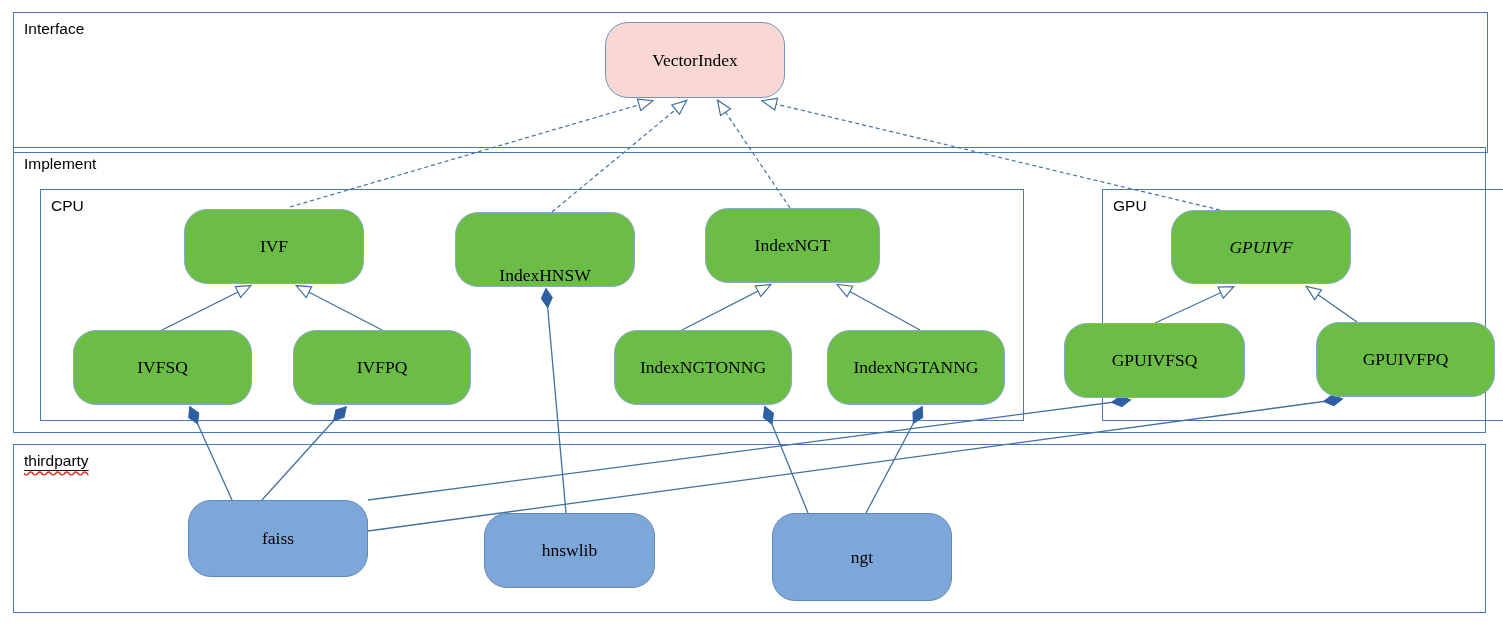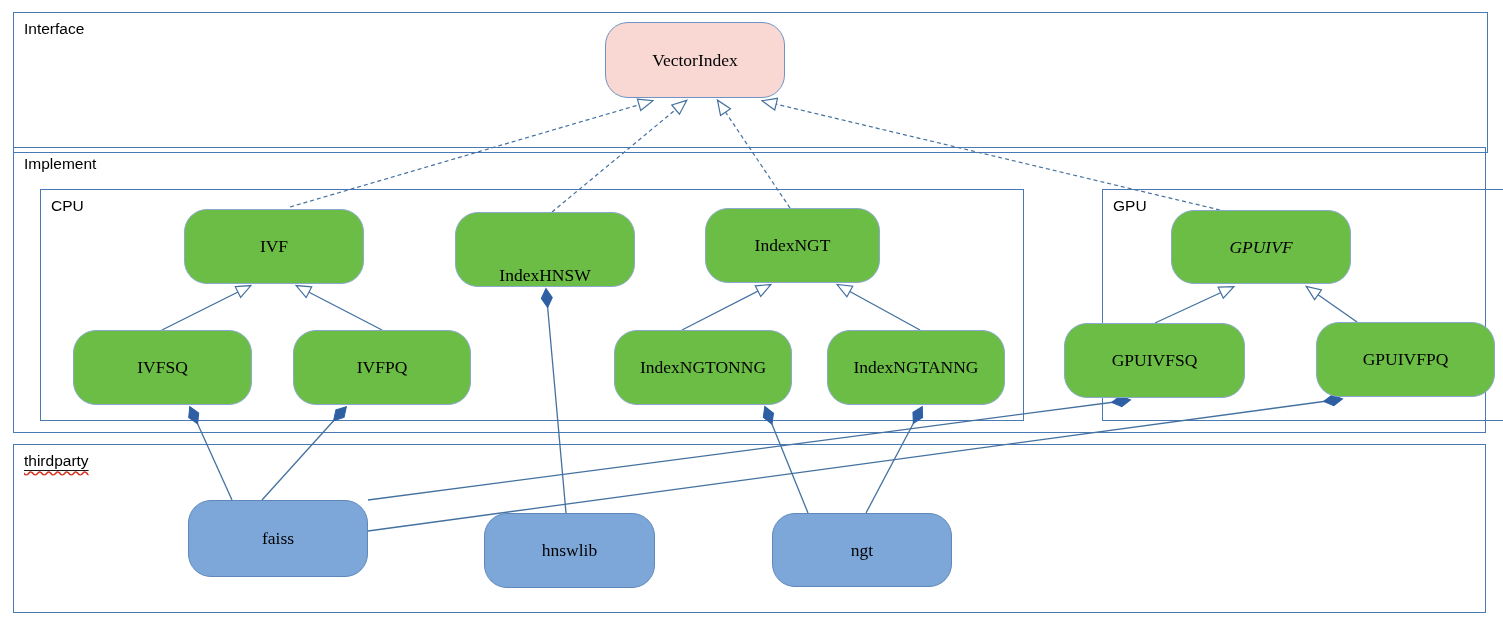--- a/index.html
+++ b/index.html
@@ -45,21 +45,21 @@
   .n-indexngt     { left:705px;  top:208px; width:175px; height:75px; }
   .n-gpuivf       { left:1171px; top:210px; width:180px; height:74px;font-style:italic; }
   .n-ivfsq        { left:73px;   top:330px; width:179px; height:75px; }
   .n-ivfpq        { left:293px;  top:330px; width:178px; height:75px; }
   .n-indexngtonng { left:614px;  top:330px; width:178px; height:75px; }
   .n-indexngtanng { left:827px;  top:330px; width:178px; height:75px; }
   .n-gpuivfsq     { left:1064px; top:323px; width:181px; height:75px; }
   .n-gpuivfpq     { left:1268px; top:322px; width:179px; height:75px;margin-left:48px; }
   .n-faiss        { left:188px;  top:500px; width:180px; height:77px; }
   .n-hnswlib      { left:484px;  top:513px; width:171px; height:75px; }
-  .n-ngt          { left:772px;  top:513px; width:180px; height:74px; }
+  .n-ngt          { left:772px;  top:513px; width:180px; height:88px; }
 </style>
 </head>
 <body>
 
 <div id="stage">
 
   <div class="container c-interface">
     <span class="clabel">Interface</span>
   </div>
   <div class="container c-implement">

